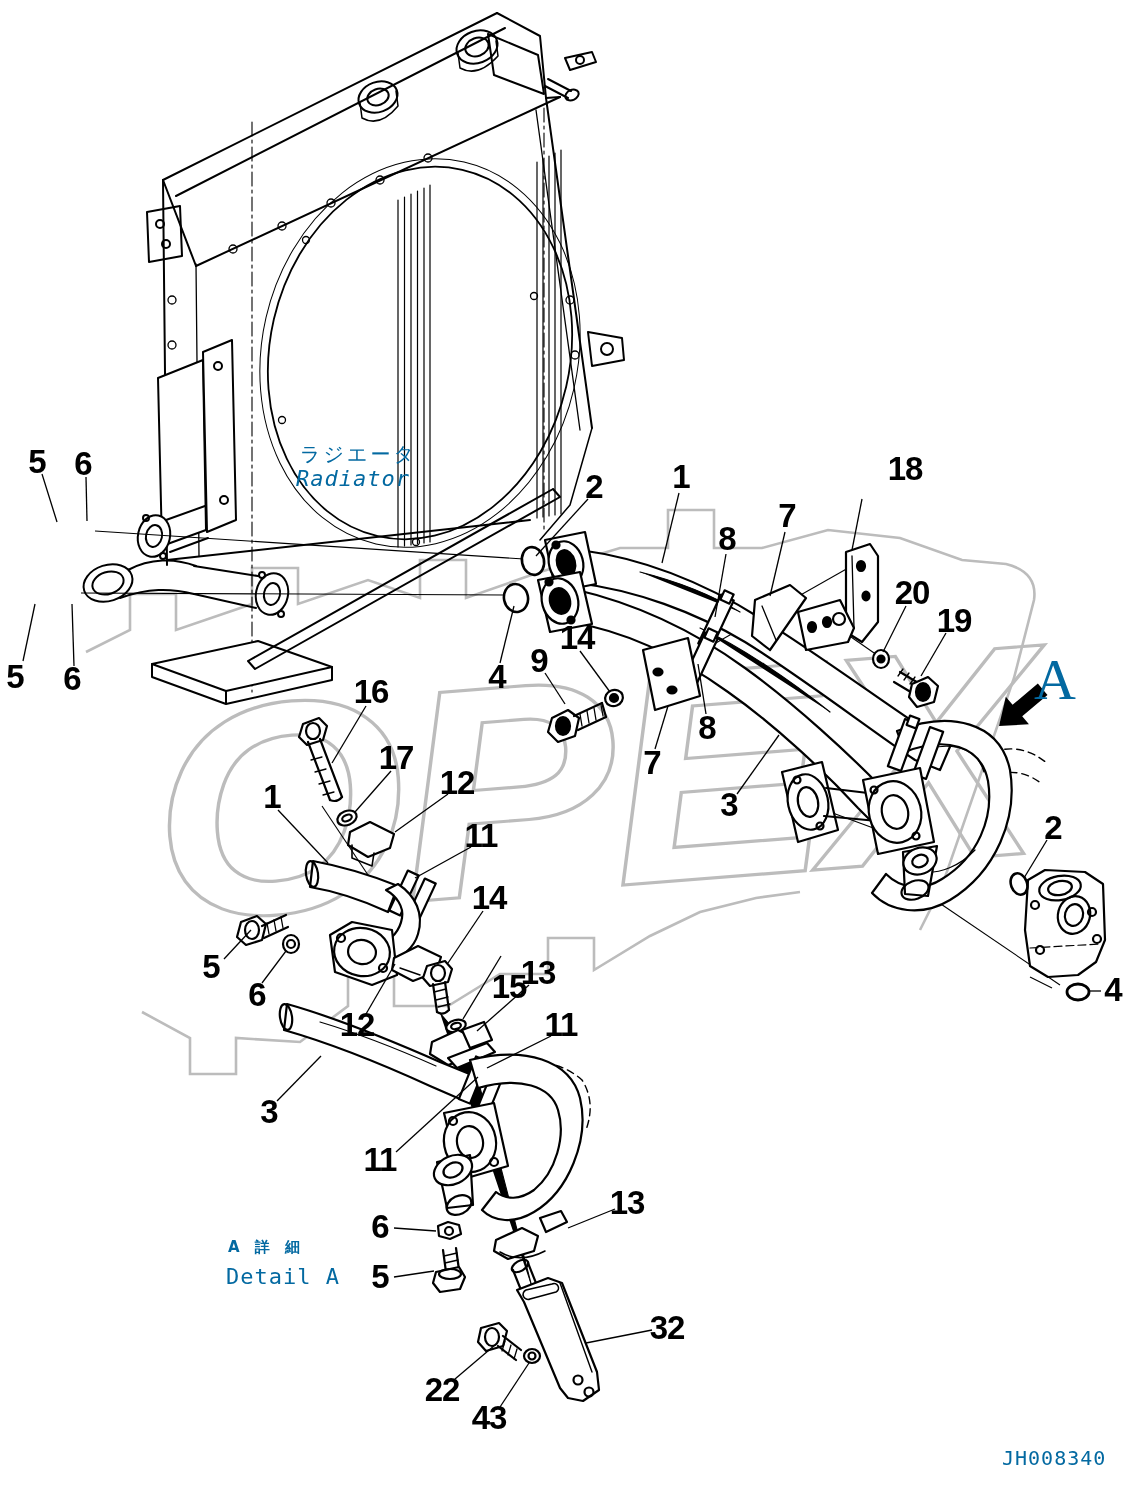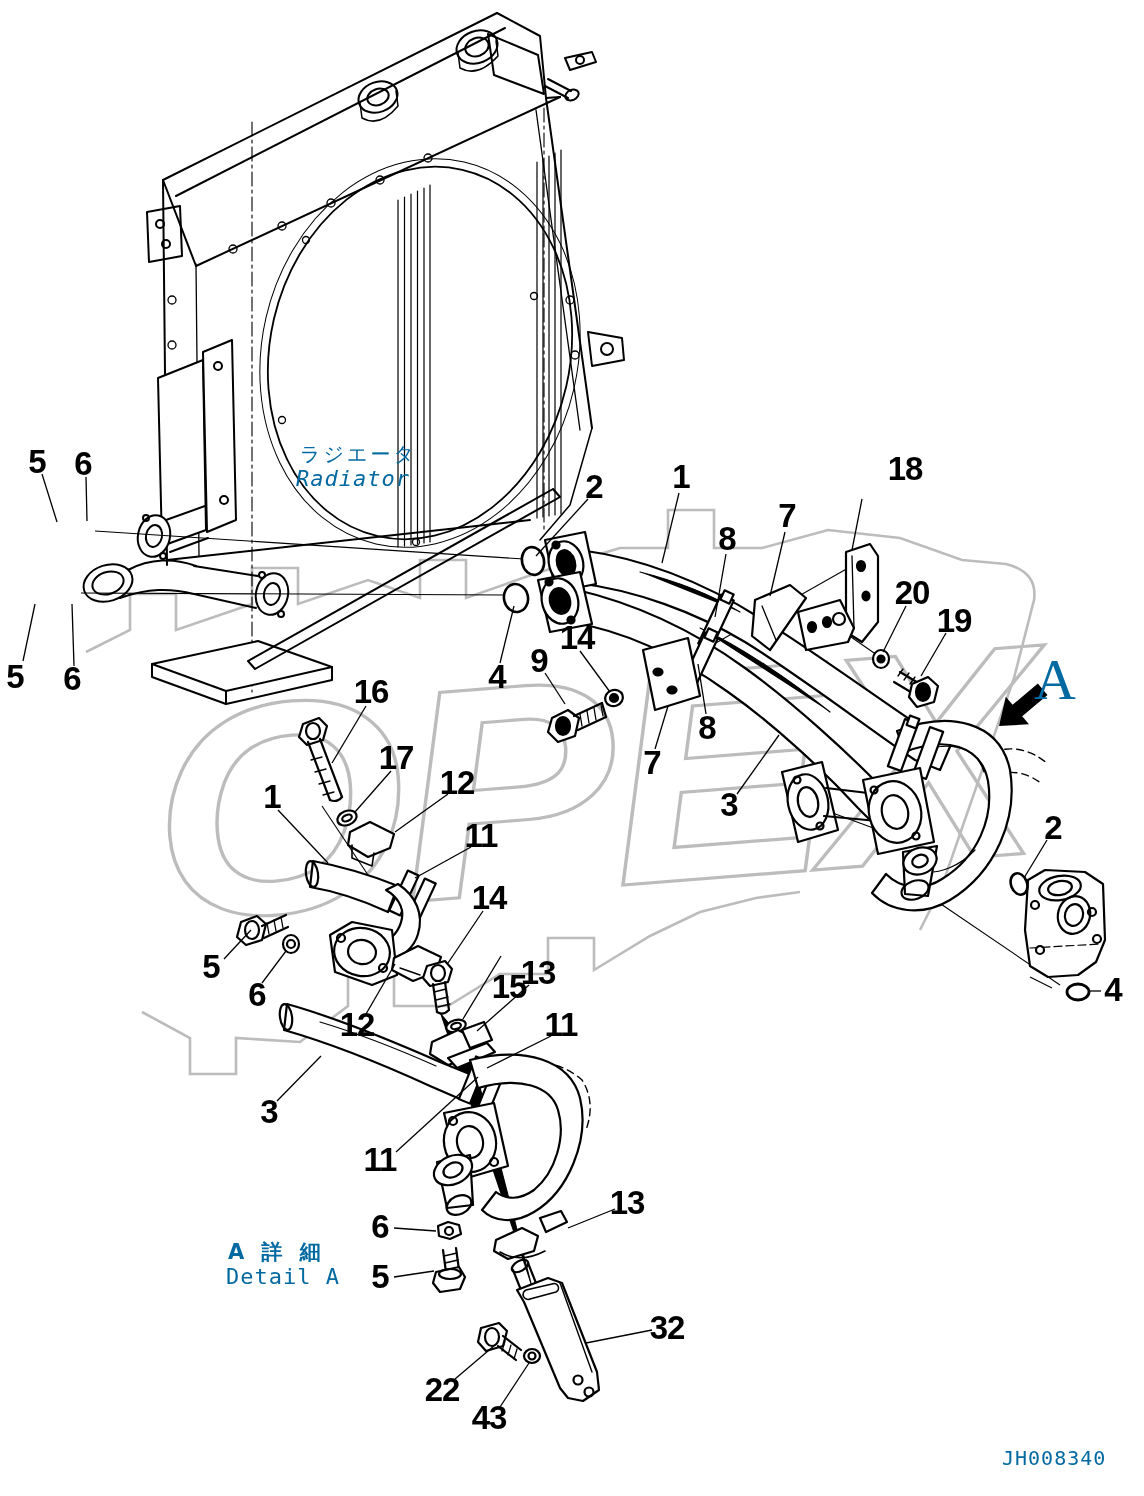--- a/index.html
+++ b/index.html
@@ -453,21 +453,21 @@
       </g>
 
   <g transform="translate(999,726) rotate(140) scale(1.5)">
     <polygon points="0,0 -16,-12 -16,-5 -38,-5 -38,5 -16,5 -16,12" fill="#000"></polygon>
   </g>
 </svg>
 
 <div class="lbl jp" style="left:300px;top:441px;font-size:20px;letter-spacing:3px;">ラジエータ</div>
 <div class="lbl mono" style="left:296px;top:466px;font-size:22px;letter-spacing:1px;font-style:italic;">Radiator</div>
 
-<div class="lbl jp" style="left:228px;top:1238px;font-size:21px;letter-spacing:5px;font-weight:bold;">A 詳 細</div>
+<div class="lbl jp" style="left:228px;top:1238px;font-size:15px;letter-spacing:5px;font-weight:bold;">A 詳 細</div>
 <div class="lbl mono" style="left:226px;top:1264px;font-size:22px;letter-spacing:1px;">Detail A</div>
 
 <div class="lbl viewA" style="left:1034px;top:646px;">A</div>
 
 <div class="lbl mono" style="left:1002px;top:1446px;font-size:20px;letter-spacing:1px;">JH008340</div>
 
 <div id="callouts">
       <div class="co" style="left: 37px; top: 462px;">5</div>
       <div class="co" style="left: 83px; top: 464px;">6</div>
       <div class="co" style="left: 15px; top: 677px;">5</div>

